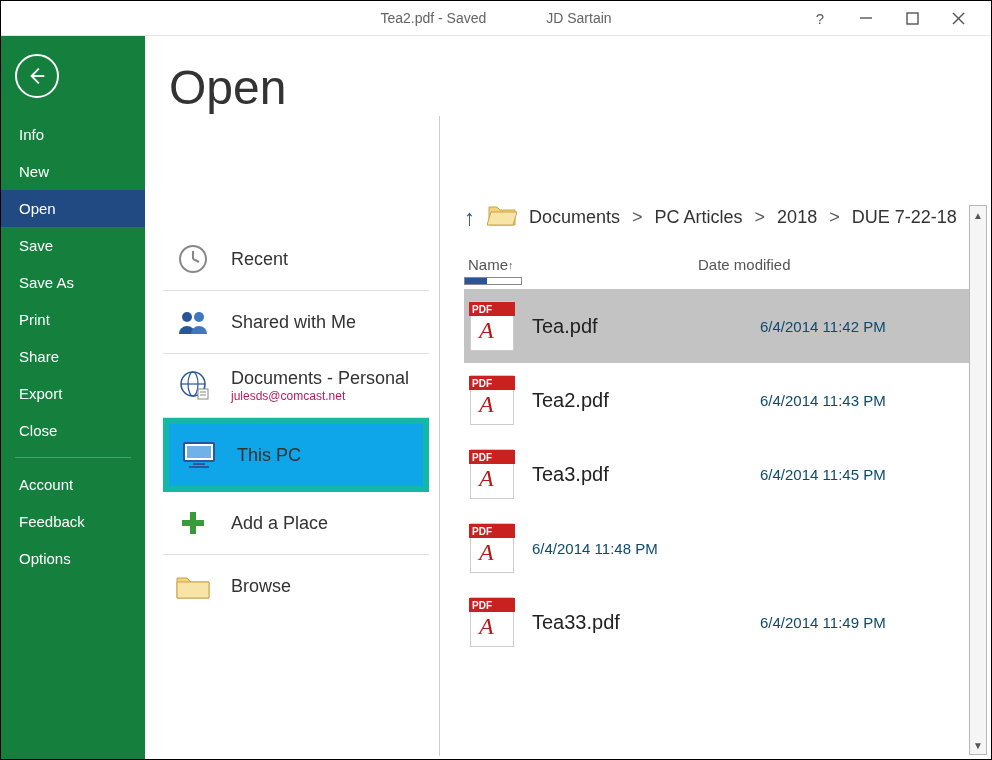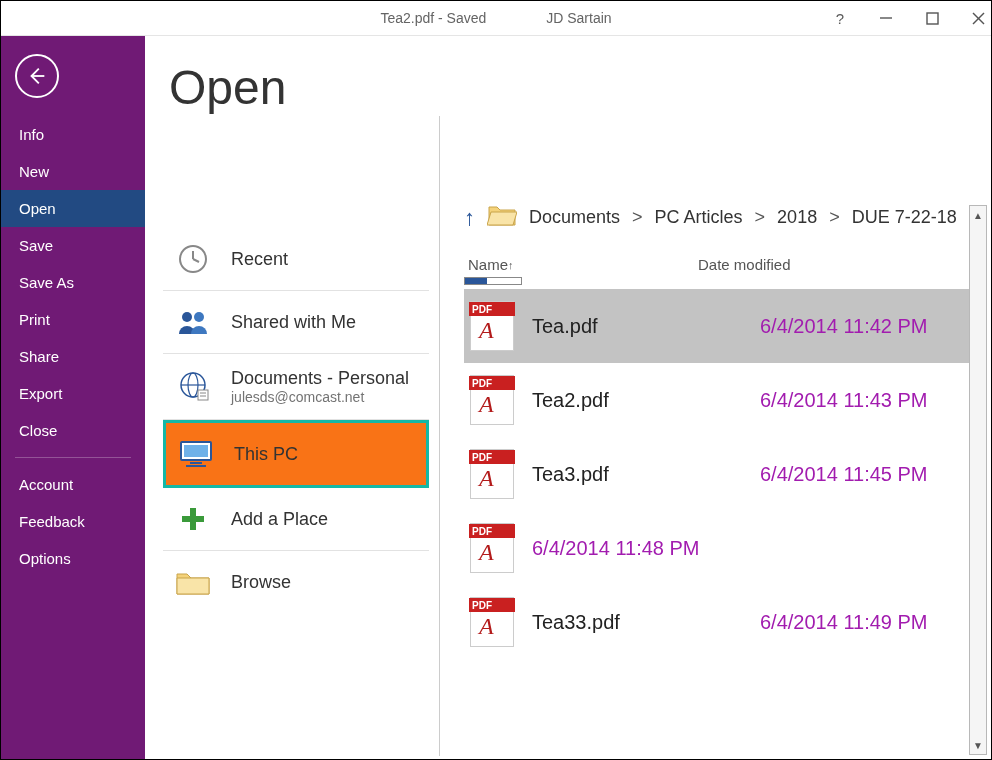--- a/index.html
+++ b/index.html
@@ -10,21 +10,21 @@
       height: 760px;
       overflow: hidden;
       border: 1px solid #000;
     }
     .titlebar {
       height: 35px;
       background: #fff;
       display: flex;
       align-items: center;
       justify-content: space-between;
-      padding: 0 4px;
+      padding: 0 24px;
       border-bottom: 1px solid #e5e5e5;
     }
     .titlebar-left { flex: 1; }
     .titlebar-center {
       flex: 2;
       text-align: center;
       color: #646464;
       font-size: 14px;
       display: flex;
       justify-content: center;
@@ -40,21 +40,21 @@
       align-items: center;
     }
     .tb-btn { cursor: pointer; display:inline-flex; align-items:center; justify-content:center; width:18px; height:18px;}
     .content {
       display: flex;
       height: calc(100% - 35px);
     }
     
     .sidebar {
       width: 144px;
-      background: #701a75;
+      background: #15803d;
       color: #fff;
       display: flex;
       flex-direction: column;
       padding-top: 10px;
     }
     .back-btn {
       width: 44px; height: 44px;
       border: 2px solid #fff;
       border-radius: 50%;
       margin: 8px 0 18px 14px;
@@ -95,27 +95,27 @@
     .loc-item {
       display: flex;
       align-items: center;
       gap: 18px;
       padding: 14px 10px;
       cursor: pointer;
       border-bottom: 1px solid #e2e2e2;
     }
     .loc-item:last-child{ border-bottom:none;}
     .loc-item.selected {
-      border: 3px solid #14b8a6;
-      background: #f97316;
+      border: 6px solid #14b8a6;
+      background: #0ea5e9;
     }
     .loc-icon { width: 40px; height: 34px; display:flex; align-items:center; justify-content:center;}
     .loc-texts{ display:flex; flex-direction:column;}
     .loc-label { font-size: 18px; color: #333; }
-    .loc-sub { font-size: 14px; color: #737373; }
+    .loc-sub { font-size: 12px; color: #be185d; }
     .divider-vert {
       width: 1px; background: #ccc;
       margin-top: 80px;
       height: 640px;
     }
     
     .file-panel { flex: 1; padding: 24px 8px 0 24px; position:relative;}
     .breadcrumb {
       display: flex;
       align-items: center;
@@ -145,21 +145,21 @@
       cursor: pointer;
     }
     .file-row.selected { background: #c3c3c3;}
     .pdf-icon {
       width: 44px; height: 50px; position:relative; background:#fff; border:1px solid #ccc;
     }
     .pdf-icon .band{ position:absolute; top:0; left:-2px; right:-2px; height:14px; background:#c92020; color:#fff; font-size:10px; font-weight:bold; display:flex; align-items:center; padding-left:3px;}
     .pdf-icon .a{ position:absolute; bottom:6px; left:8px; font-size:24px; color:#b31b1b; font-style:italic; font-family:Georgia,serif;}
     .pdf-icon .fold{ position:absolute; top:0; right:0; width:12px; height:12px; background:linear-gradient(135deg, #fff 48%, #ccc 52%); border-left:1px solid #ccc; border-bottom:1px solid #ccc;}
     .file-name { flex: 0 0 210px; font-size: 20px; color: #222;}
-    .file-date { font-size: 20px; color: #a21caf;}
+    .file-date { font-size: 15px; color: #0c4a6e;}
     .scrollbar {
       position: absolute; right: 4px; top: 26px; bottom: 4px;
       width: 18px; border:1px solid #b8b8b8; background:#f5f5f5;
       display:flex; flex-direction:column; justify-content:space-between; align-items:center;
     }
     .scroll-btn { width:100%; height:18px; display:flex; align-items:center; justify-content:center; color:#555; font-size:10px;}
     .right-col{ flex:1; display:flex; flex-direction:column;}
     .headline-block{ height:164px;}
   </style>
 </head>

